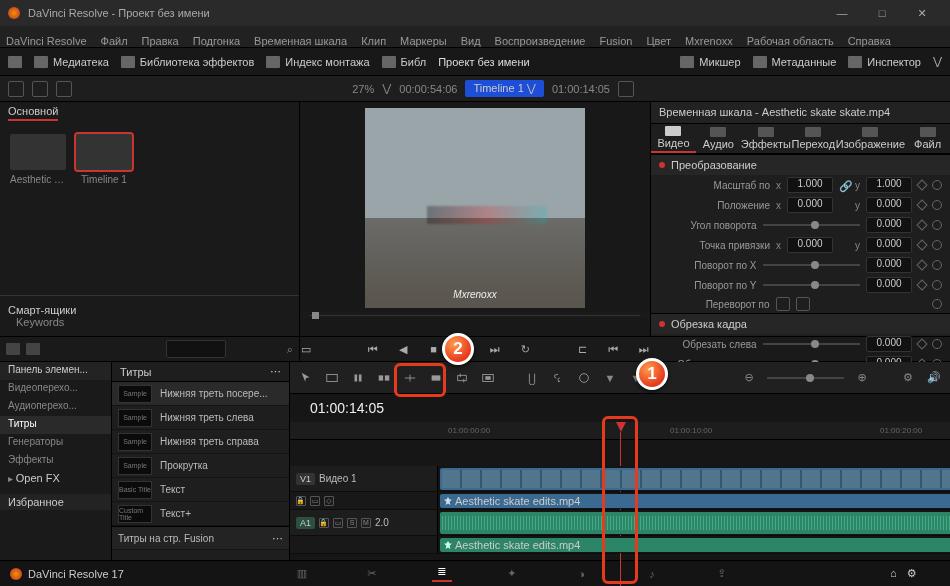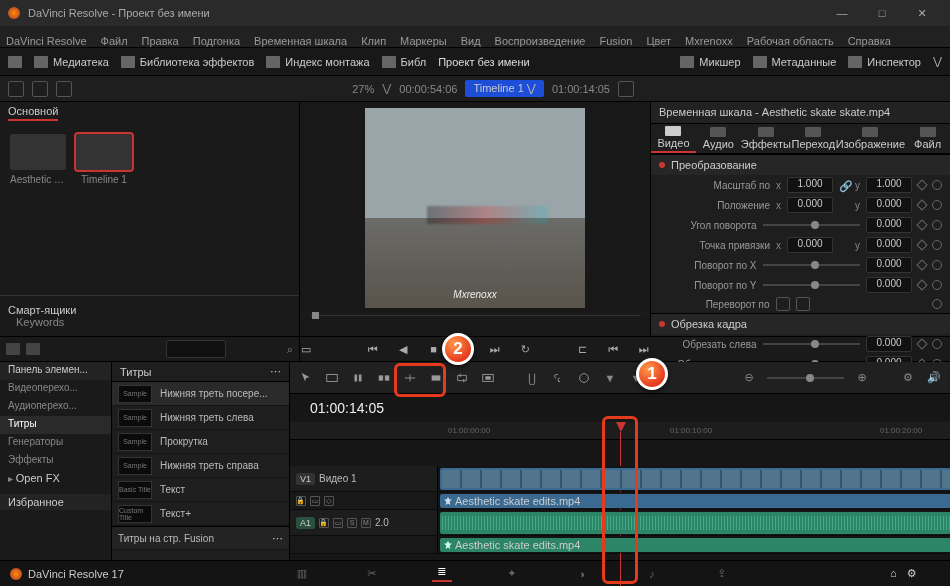--- a/index.html
+++ b/index.html
@@ -381,25 +381,25 @@
     <div class="trow sel">
         <div class="ticon">Sample</div>
         <div class="tlab">Нижняя треть посере...</div>
       </div>
     <div class="trow">
         <div class="ticon">Sample</div>
         <div class="tlab">Нижняя треть слева</div>
       </div>
     <div class="trow">
         <div class="ticon">Sample</div>
-        <div class="tlab">Прокрутка</div>
+        <div class="tlab">Нижняя треть справа</div>
       </div>
     <div class="trow">
         <div class="ticon">Sample</div>
-        <div class="tlab">Нижняя треть справа</div>
+        <div class="tlab">Прокрутка</div>
       </div>
     <div class="trow">
         <div class="ticon">Basic Title</div>
         <div class="tlab">Текст</div>
       </div>
     <div class="trow">
         <div class="ticon">Custom Title</div>
         <div class="tlab">Текст+</div>
       </div>
     <div class="trow fusion-hd">

